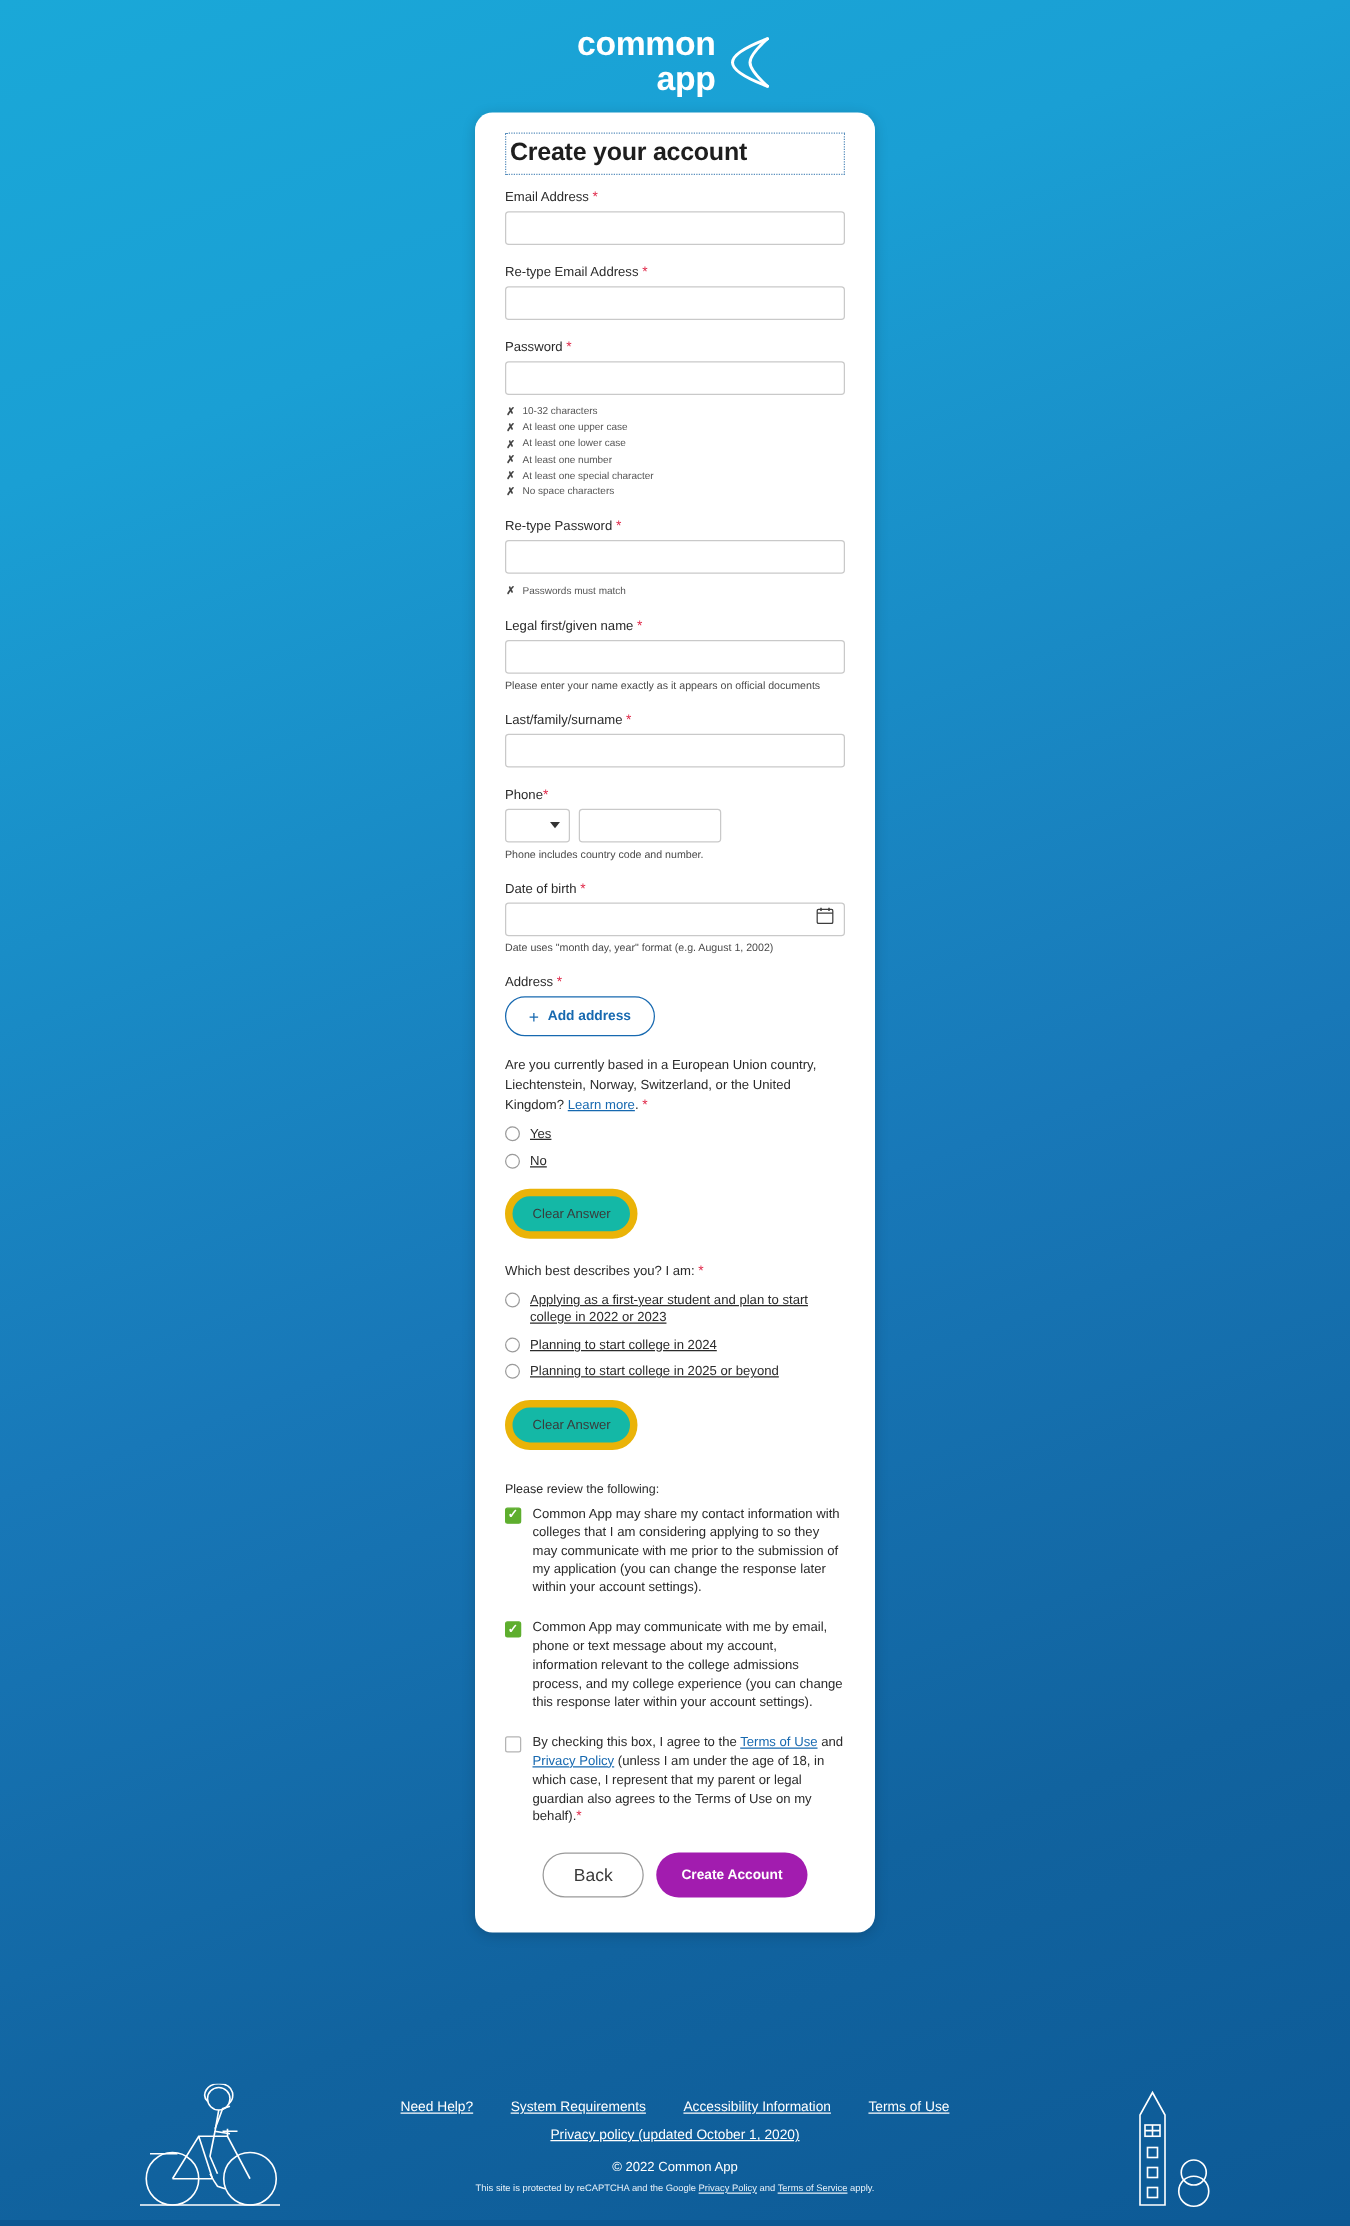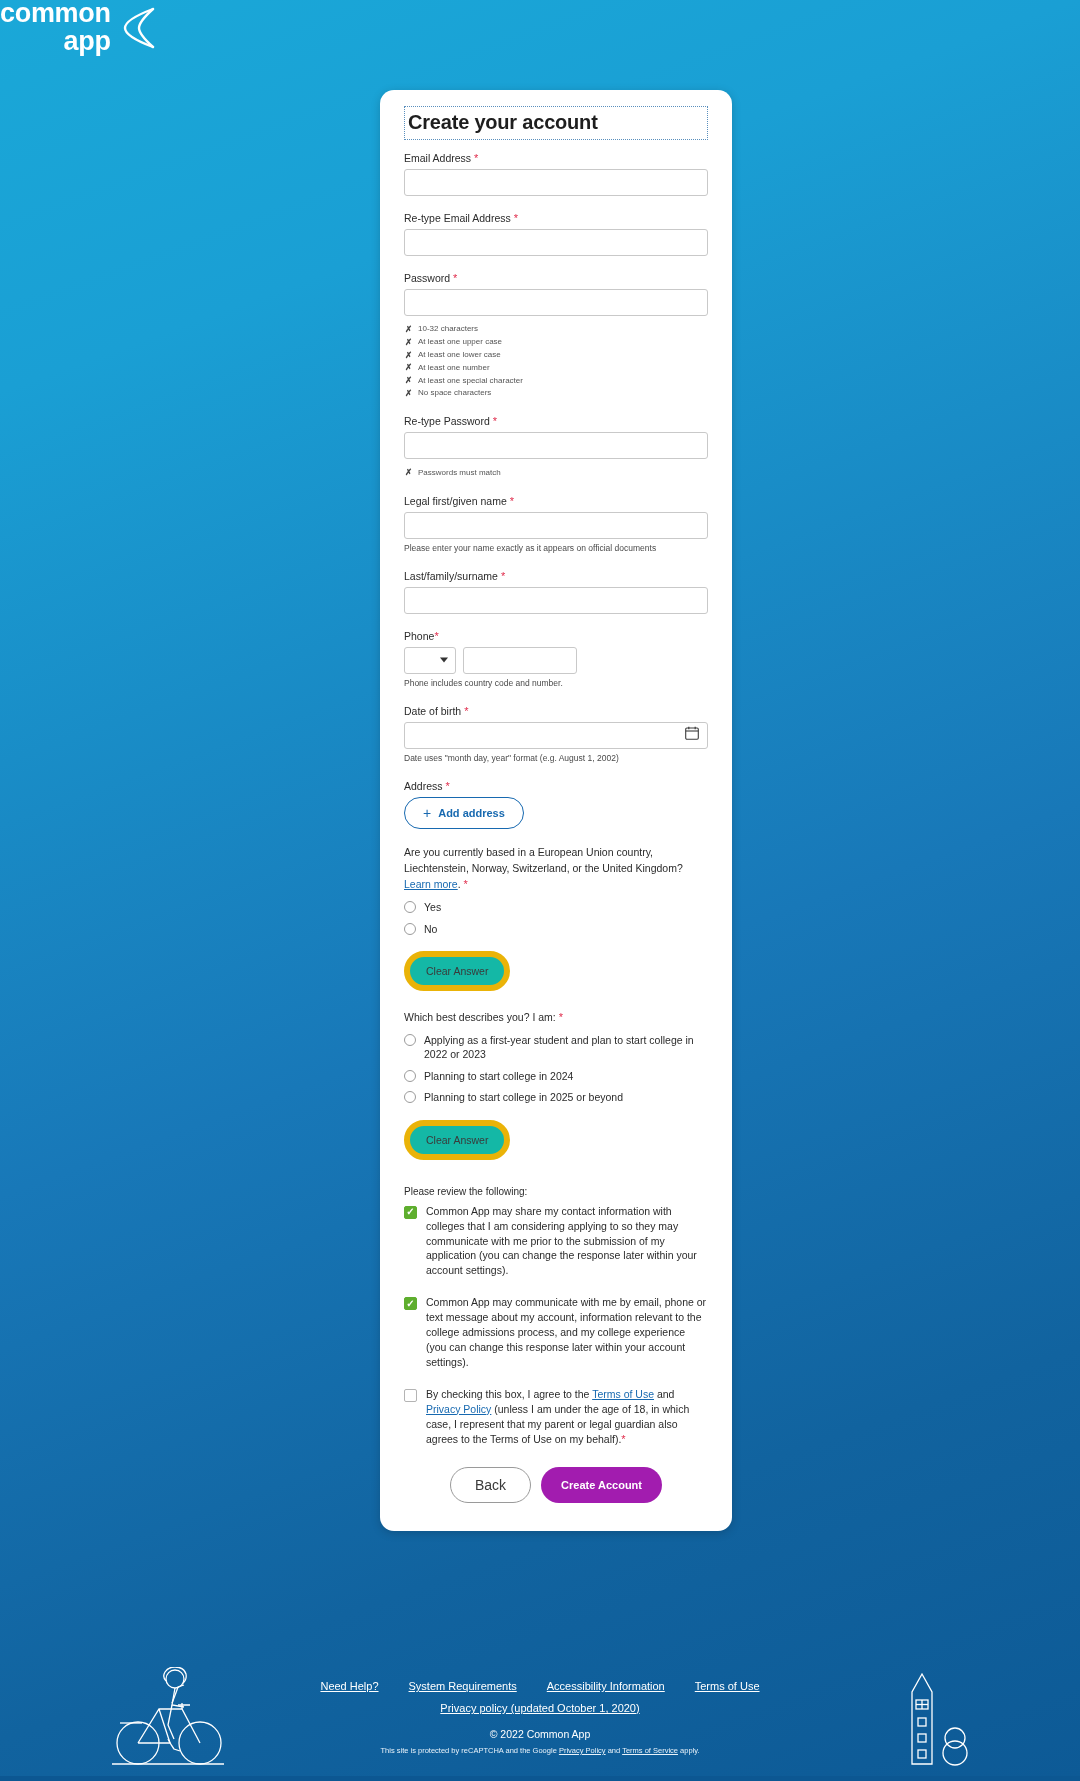--- a/index.html
+++ b/index.html
@@ -10,22 +10,23 @@
     overflow: hidden;
   }
   body {
     background: linear-gradient(160deg, #1aa8d8 0%, #1a9fd4 18%, #1878b8 55%, #11639f 80%, #0d5a96 100%);
     position: relative;
   }
 
   
   .header {
     width: 100%;
-    display: flex;
-    justify-content: flex-start;
+    padding-top: 22px;
+    display: flex;
+    justify-content: center;
     align-items: center;
   }
   .logo {
     display: flex;
     align-items: center;
     gap: 4px;
   }
   .logo-text {
     color: #ffffff;
     font-size: 27px;
@@ -35,21 +36,21 @@
     text-align: right;
   }
   .logo-text .l2 { display: block; }
   .logo-mark { margin-left: 2px; margin-top: 1px; }
 
   
   .card {
     position: absolute;
     left: 380px;
     top: 90px;
-    width: 352px;
+    width: 320px;
     background: #ffffff;
     border-radius: 14px;
     padding: 16px 24px 28px 24px;
     box-shadow: 0 2px 10px rgba(0,0,0,0.18);
   }
 
   .page-title {
     font-size: 20px;
     font-weight: bold;
     color: #1e1e1e;
@@ -201,20 +202,21 @@
     border: 1px solid #9b9b9b;
     border-radius: 50%;
     background: #fff;
     flex: 0 0 auto;
     margin-top: 1px;
   }
   .radio-label {
     font-size: 10.5px;
     color: #2b2b2b;
     line-height: 1.38;
+    text-decoration: underline;
   }
 
   
   .consent-intro {
     font-size: 10px;
     color: #2b2b2b;
     margin-bottom: 7px;
   }
   .check-row {
     display: flex;

